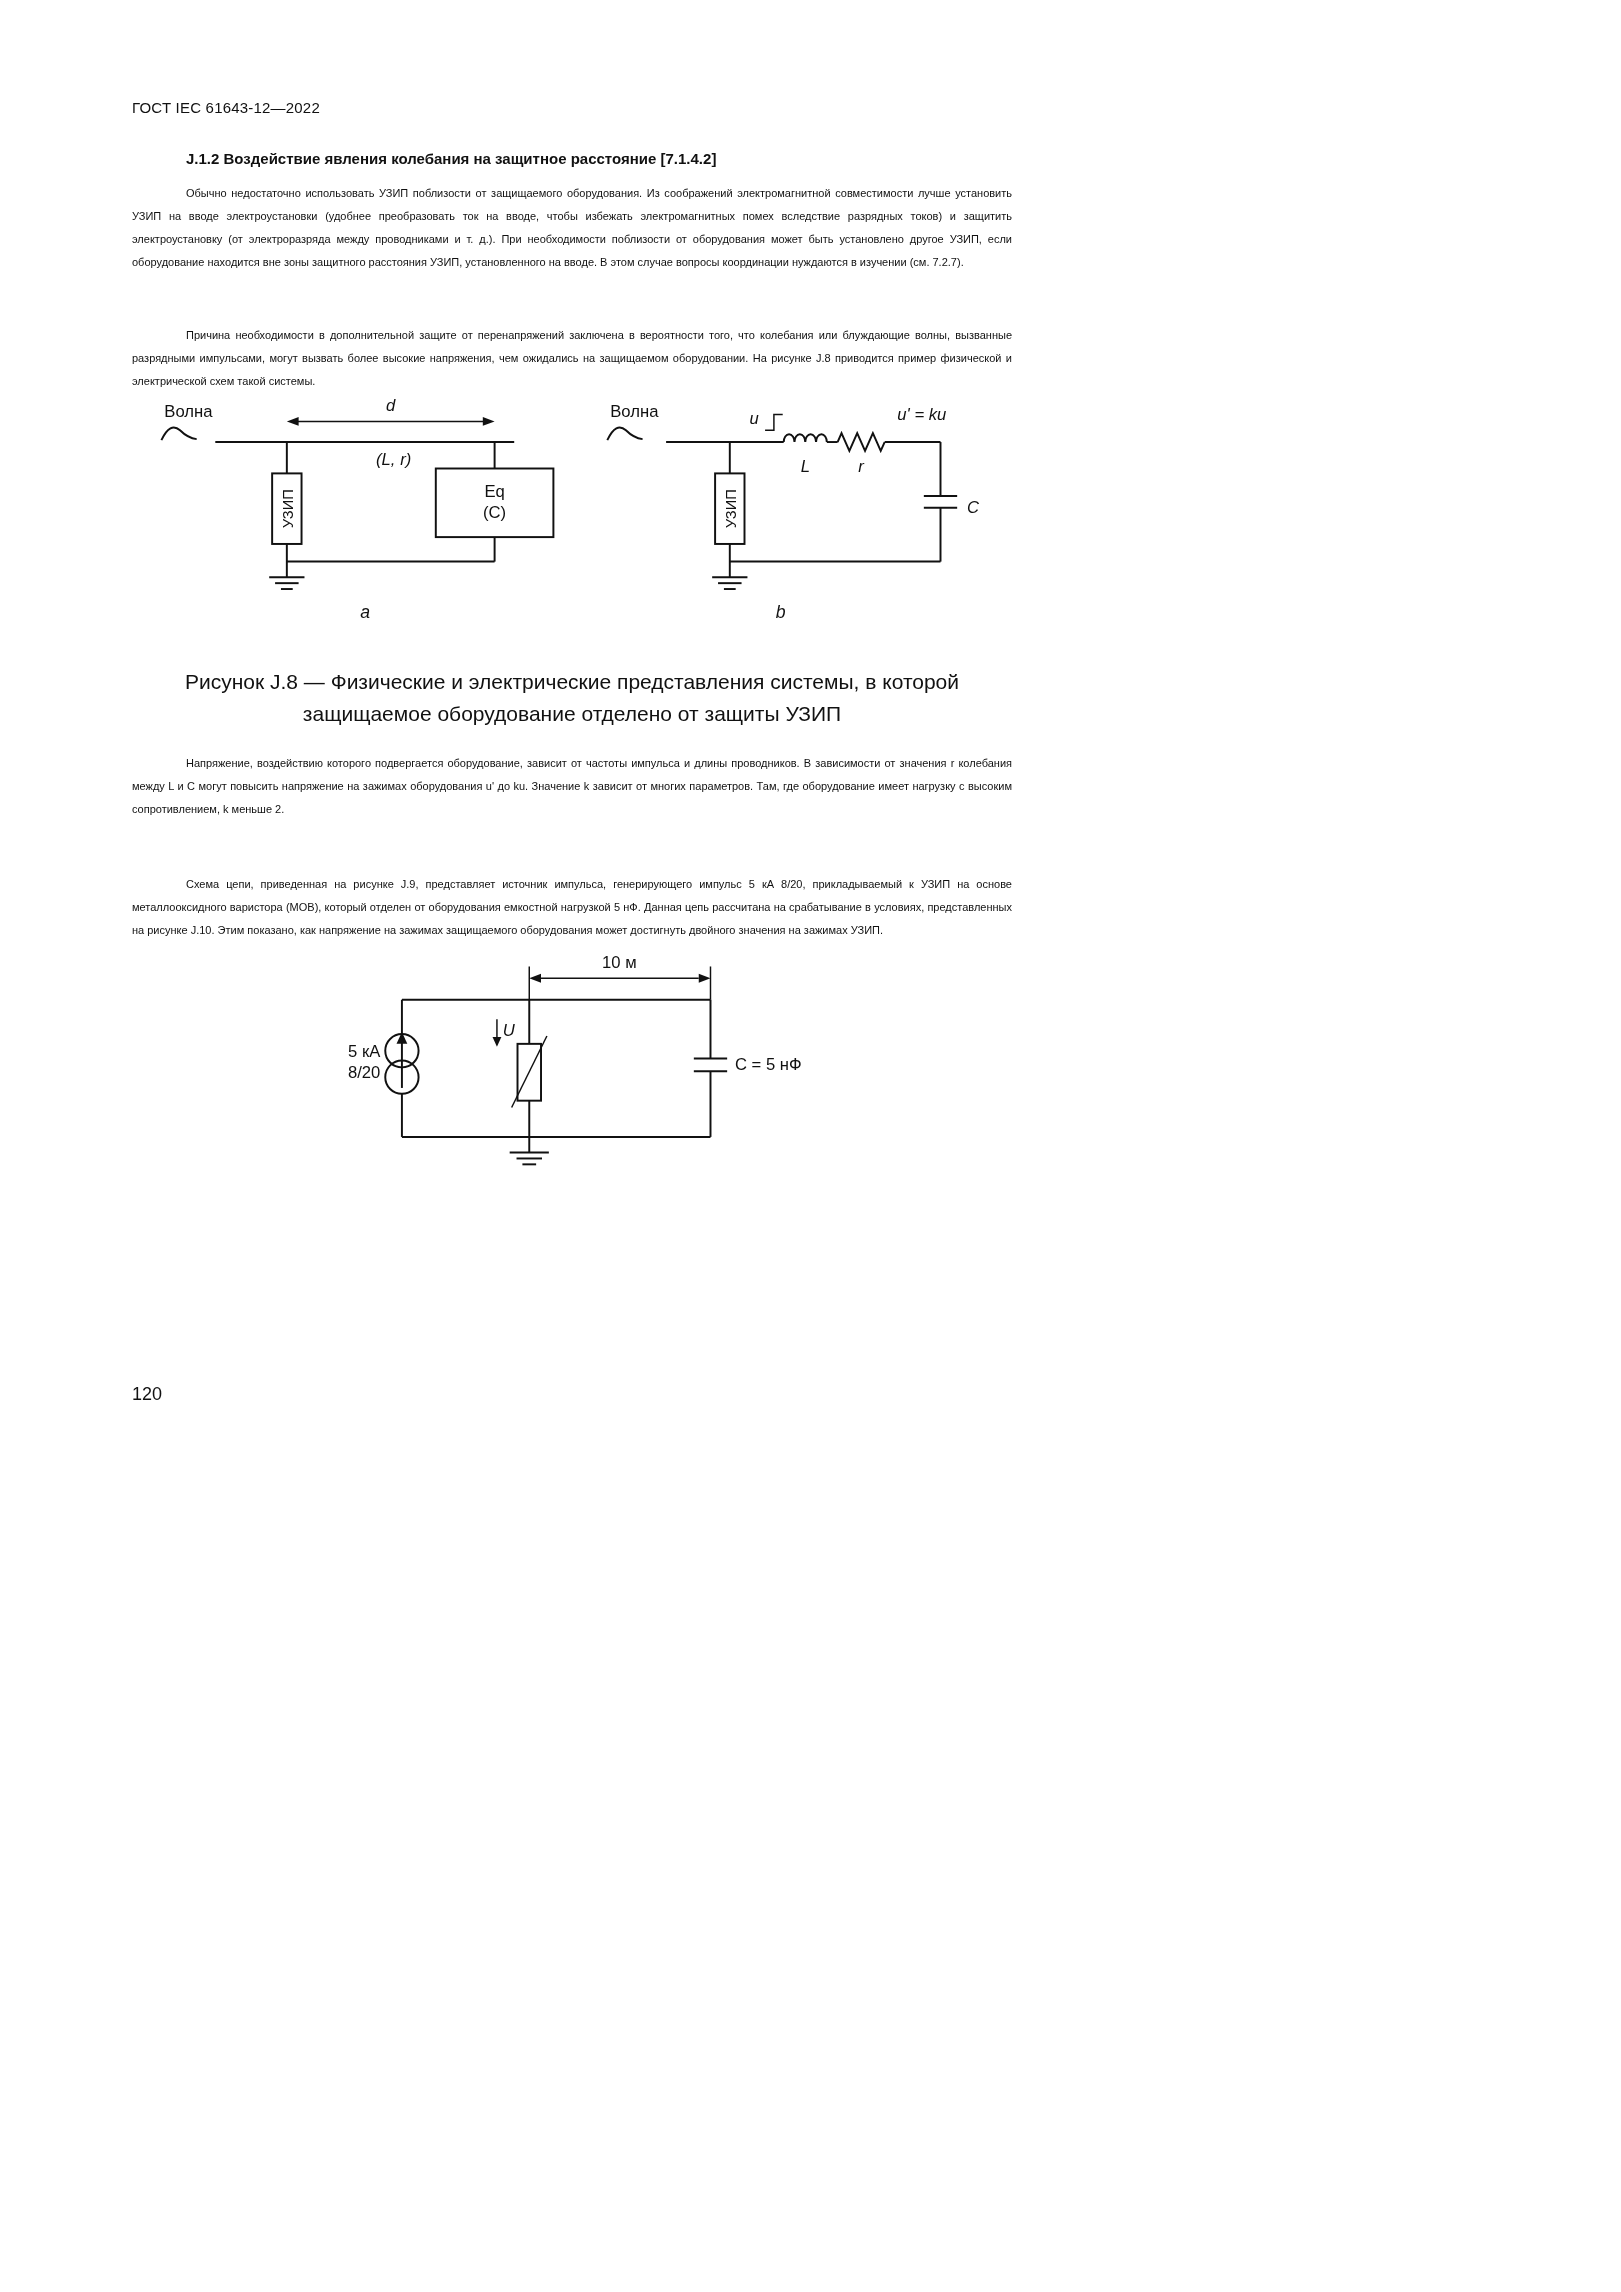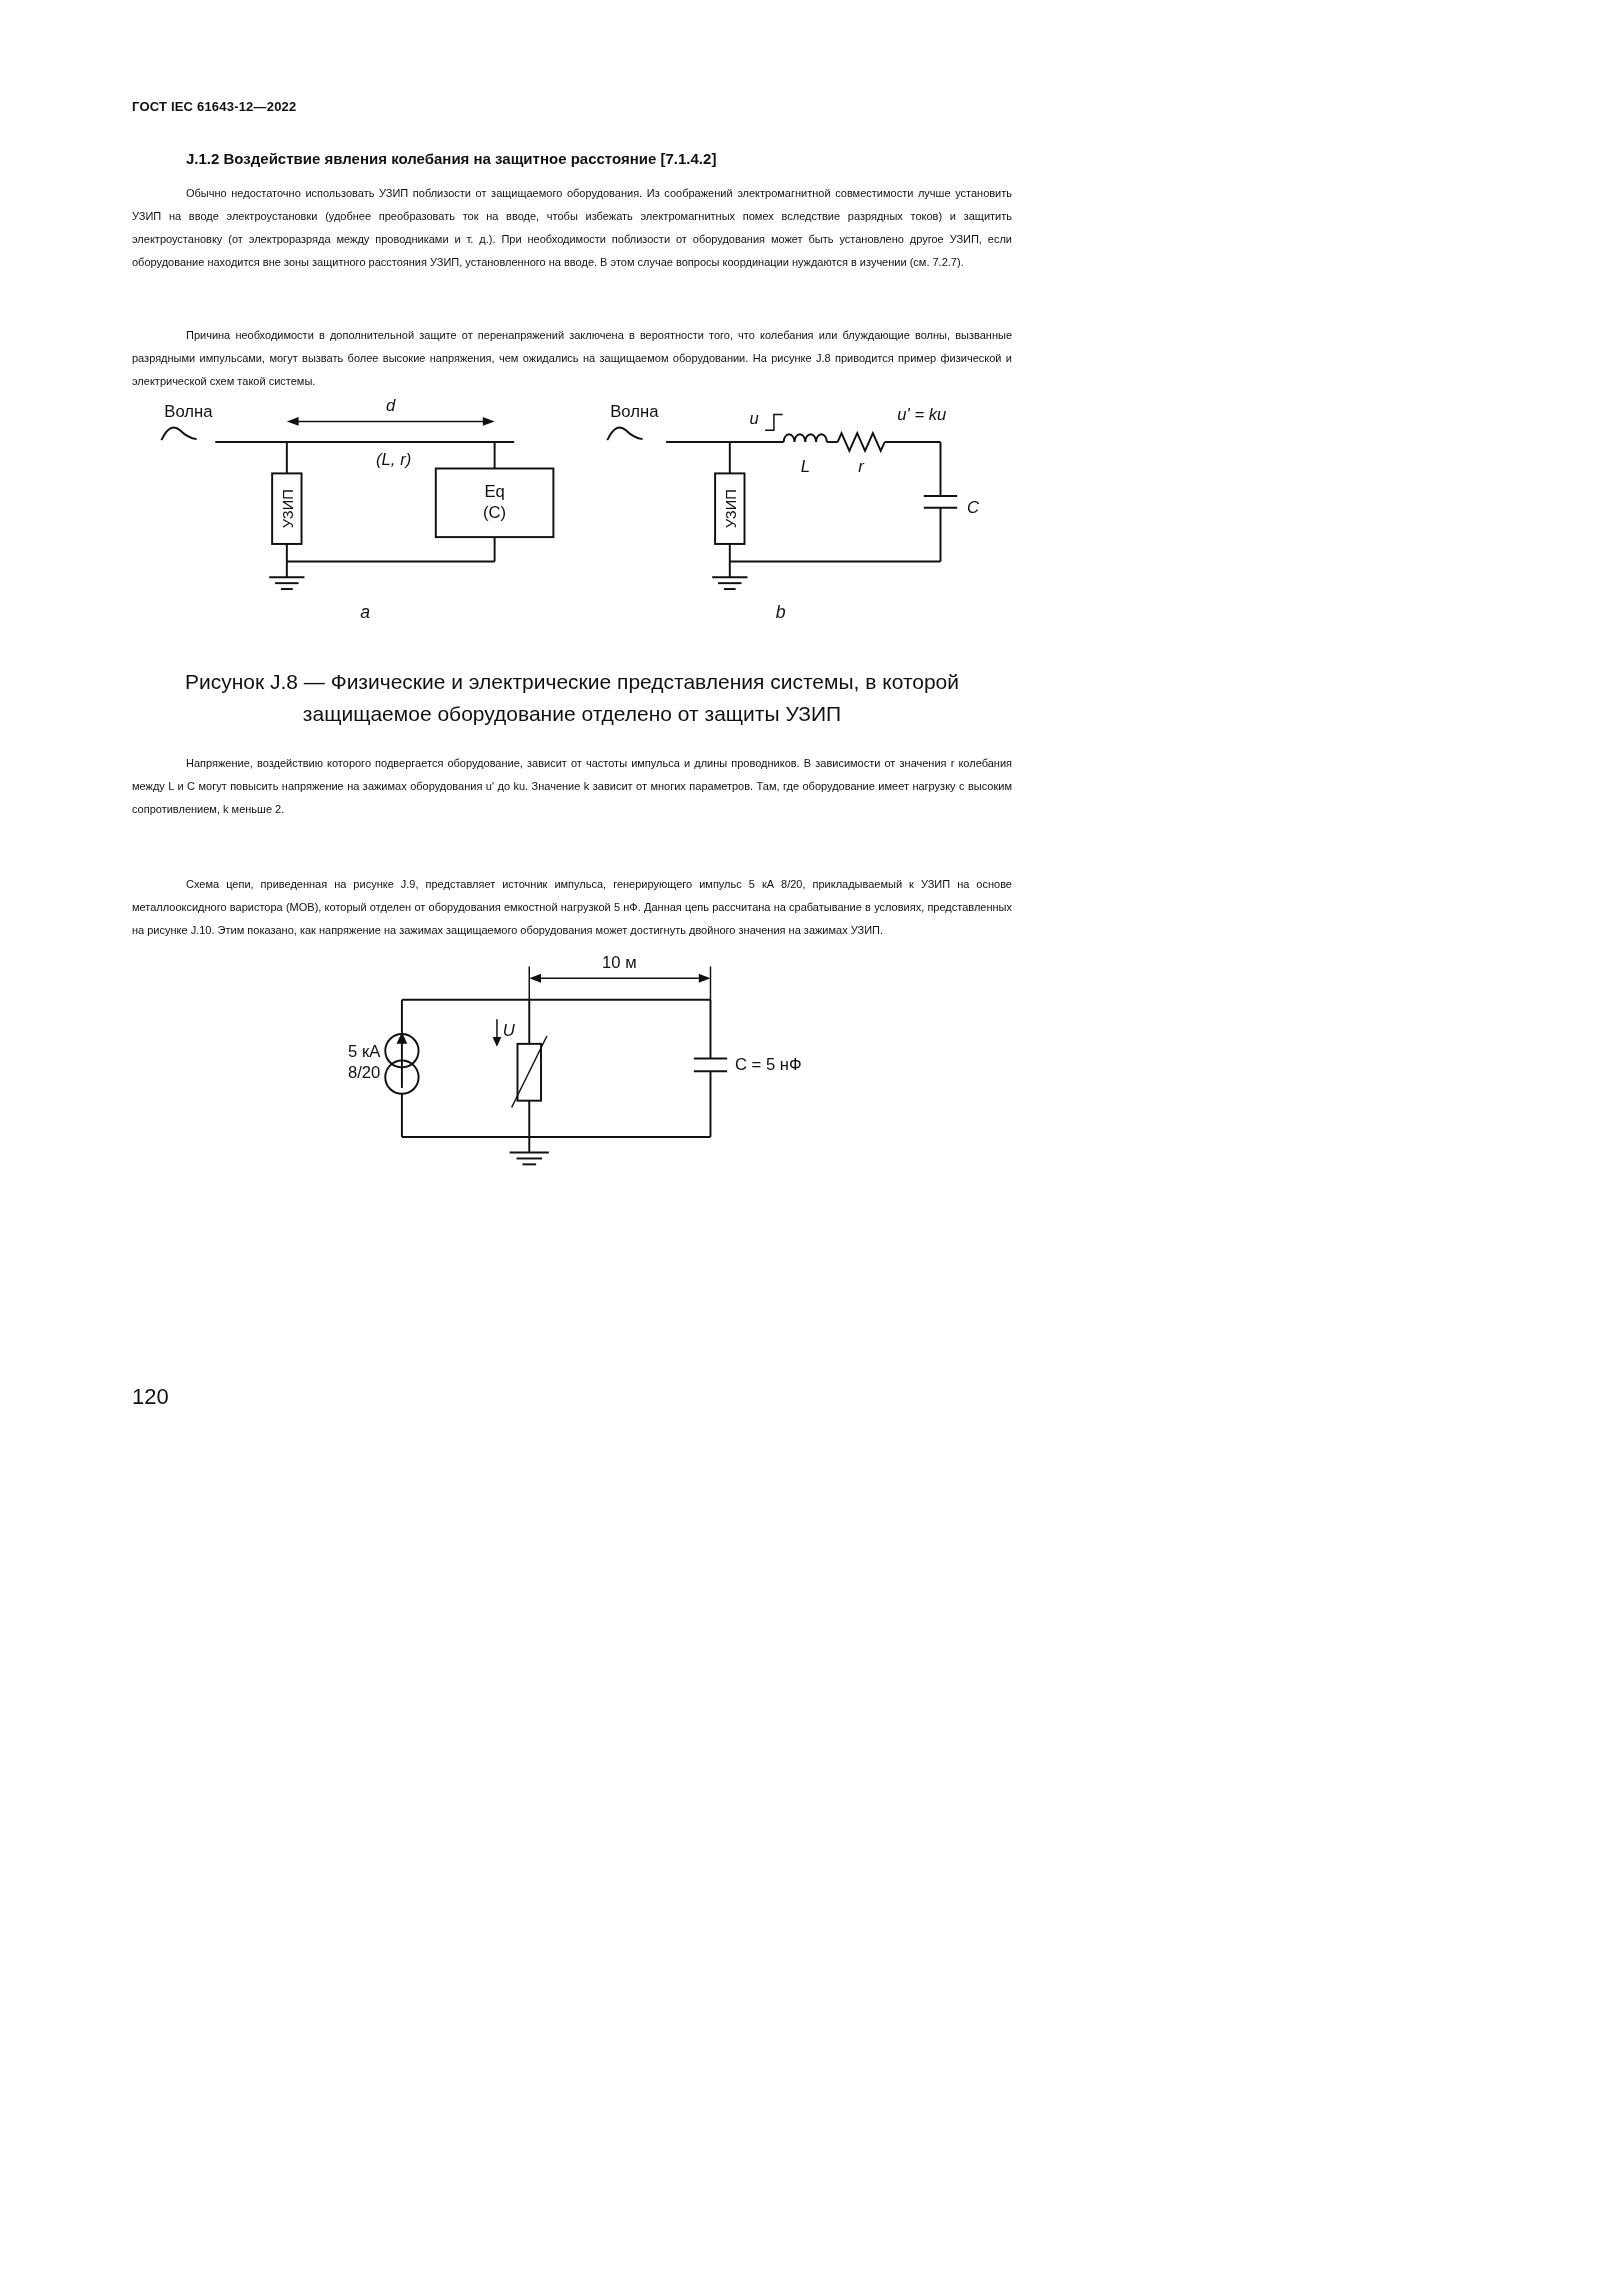--- a/index.html
+++ b/index.html
@@ -1,28 +1,28 @@
 <!DOCTYPE html>
 <html lang="ru"><head>
 <meta charset="utf-8">
 <style>
   html,body{margin:0;padding:0;}
   body{background:#d8d8d8;font-family:"Liberation Sans",sans-serif;}
   .page{position:relative;width:1621px;height:2293px;background:#ffffff;color:#111;overflow:hidden;}
-  .doc-header{position:absolute;left:132px;top:99px;font-size:13px;font-weight:700;letter-spacing:0.2px;}
+  .doc-header{position:absolute;left:132px;top:99px;font-size:15px;font-weight:400;letter-spacing:0.2px;}
   .section-heading{position:absolute;left:132px;top:150px;width:880px;font-size:15px;font-weight:700;text-indent:54px;}
   .para{position:absolute;left:132px;width:880px;font-size:11px;line-height:23px;text-align:justify;text-indent:54px;}
   #para1{top:171px;}
   #para2{top:313px;}
   #para3{top:741px;}
   #para4{top:833px;margin-top:40px;}
   .fig-caption{position:absolute;left:132px;width:880px;font-size:21px;line-height:32px;text-align:center;}
   #caption-j8{top:666px;}
   #caption-j9{top:1225px;}
-  .page-number{position:absolute;left:132px;top:1384px;font-size:22px;}
+  .page-number{position:absolute;left:132px;top:1384px;font-size:18px;}
   svg.fig{position:absolute;}
   svg text{font-family:"Liberation Sans",sans-serif;font-size:17px;fill:#111;}
   svg text.it{font-style:italic;}
   .wires{stroke:#111;stroke-width:2;fill:none;}
   .wires .thin,.thin{stroke-width:1.5;}
   .fill{fill:#111;stroke:none;}
 </style>
 </head>
 <body>
 

